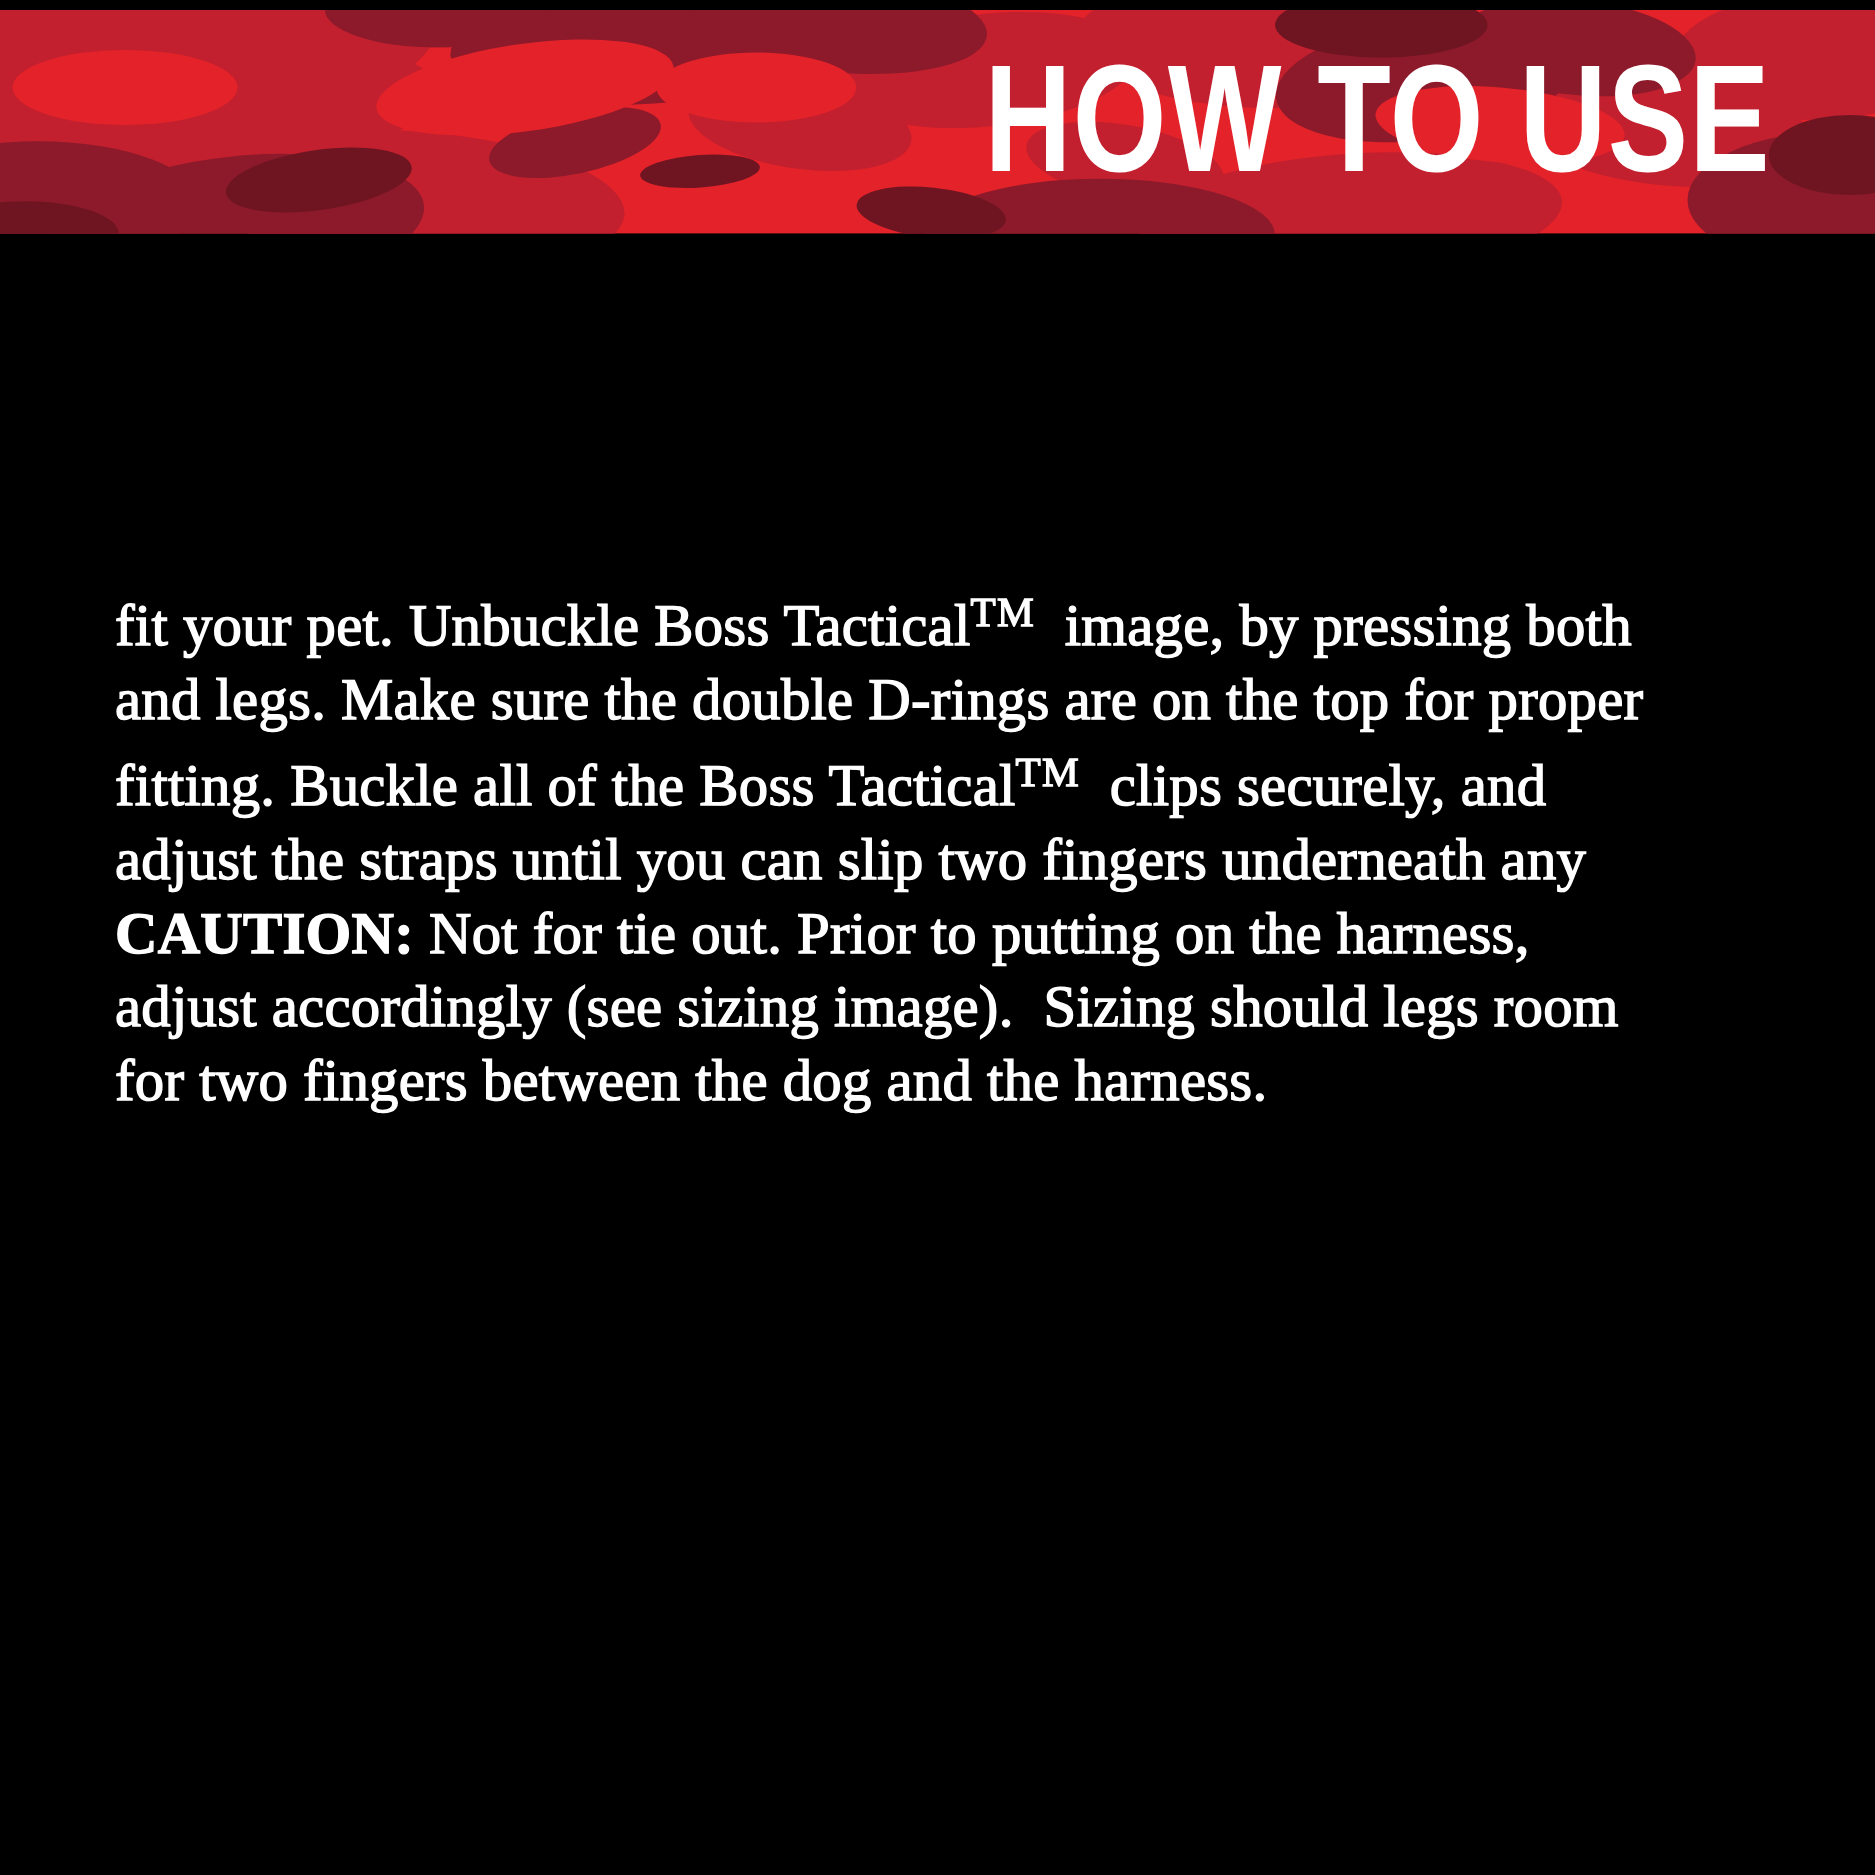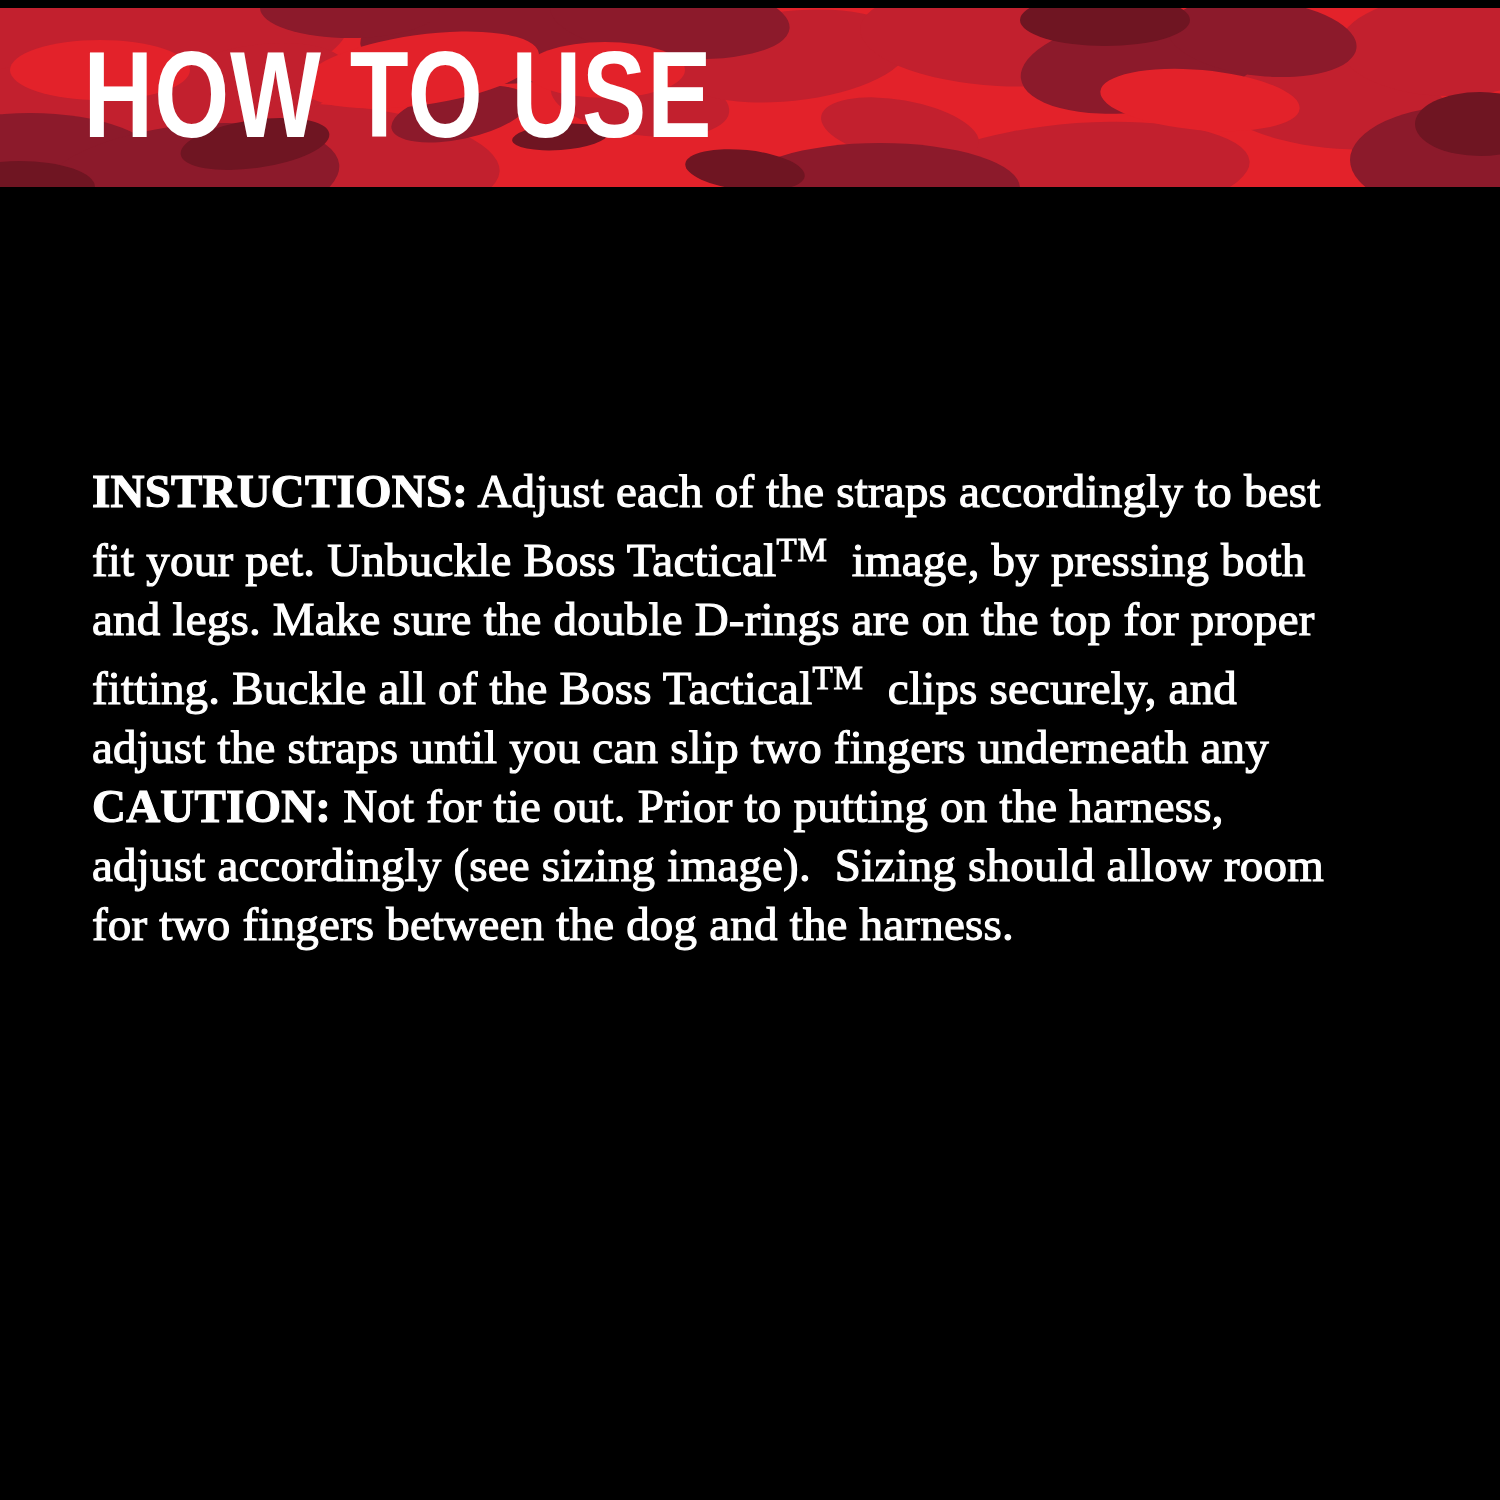--- a/index.html
+++ b/index.html
@@ -18,21 +18,21 @@
     overflow:hidden;
     font-family:"Liberation Serif", serif;
   }
   .top-bar{
     position:absolute;top:0;left:0;width:1500px;height:8px;
     background:var(--bg);
   }
   .banner{
     position:absolute;top:8px;left:0;width:1500px;height:179px;
     overflow:hidden;
-    display:flex;align-items:center;justify-content:flex-start;
+    display:flex;align-items:center;justify-content:flex-end;
   }
   .banner svg{position:absolute;top:0;left:0;width:100%;height:100%;}
   .c-mid{fill:var(--camo-mid);}
   .c-dark{fill:var(--camo-dark);}
   .c-darkest{fill:var(--camo-darkest);}
   .c-base{fill:var(--camo-base);}
   .title{
     position:relative;
     color:var(--text);
     font-family:"Liberation Sans", sans-serif;
@@ -108,24 +108,23 @@
     <ellipse class="c-darkest" cx="1105" cy="12" rx="85" ry="26"></ellipse>
     <ellipse class="c-darkest" cx="1480" cy="116" rx="65" ry="32"></ellipse>
     <ellipse class="c-darkest" cx="20" cy="179" rx="75" ry="26"></ellipse>
     <ellipse class="c-darkest" cx="745" cy="162" rx="60" ry="20" transform="rotate(6 745 162)"></ellipse>
   </svg>
   <h1 class="title">HOW TO USE</h1>
 </div>
 
 <div class="text-block">
   <div class="para">
-      <div class="line"><span class="lead">INSTRUCTIONS:</span><span> Adjust each of the straps accordingly to best</span></div>
       <div class="line"><span>fit your pet. Unbuckle Boss Tactical</span><span class="tm">TM</span><span>  image, by pressing both</span></div>
       <div class="line"><span>and legs. Make sure the double D-rings are on the top for proper</span></div>
       <div class="line"><span>fitting. Buckle all of the Boss Tactical</span><span class="tm">TM</span><span>  clips securely, and</span></div>
       <div class="line"><span>adjust the straps until you can slip two fingers underneath any</span></div>
     </div>
   <div class="para">
       <div class="line"><span class="lead">CAUTION:</span><span> Not for tie out. Prior to putting on the harness,</span></div>
-      <div class="line"><span>adjust accordingly (see sizing image).  Sizing should allow room</span></div>
+      <div class="line"><span>adjust accordingly (see sizing image).  Sizing should legs room</span></div>
       <div class="line"><span>for two fingers between the dog and the harness.</span></div>
     </div>
 </div>
 
 </body></html>

